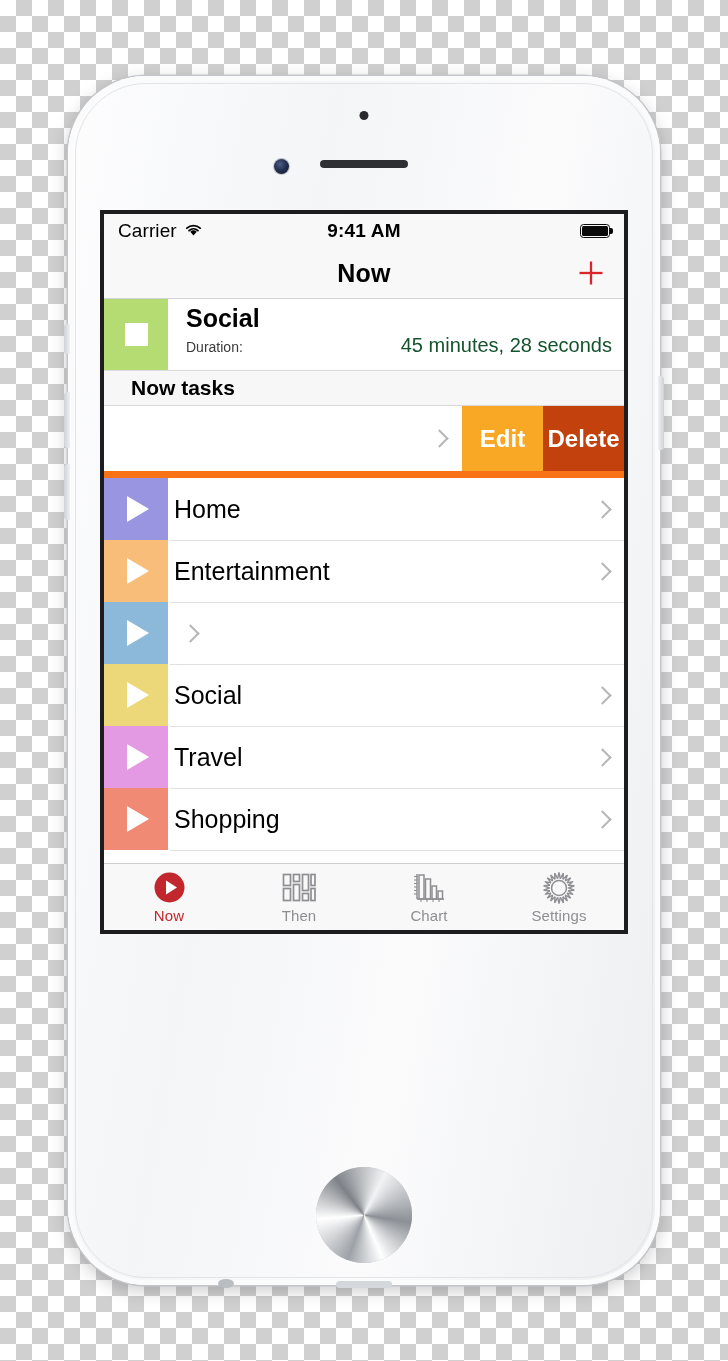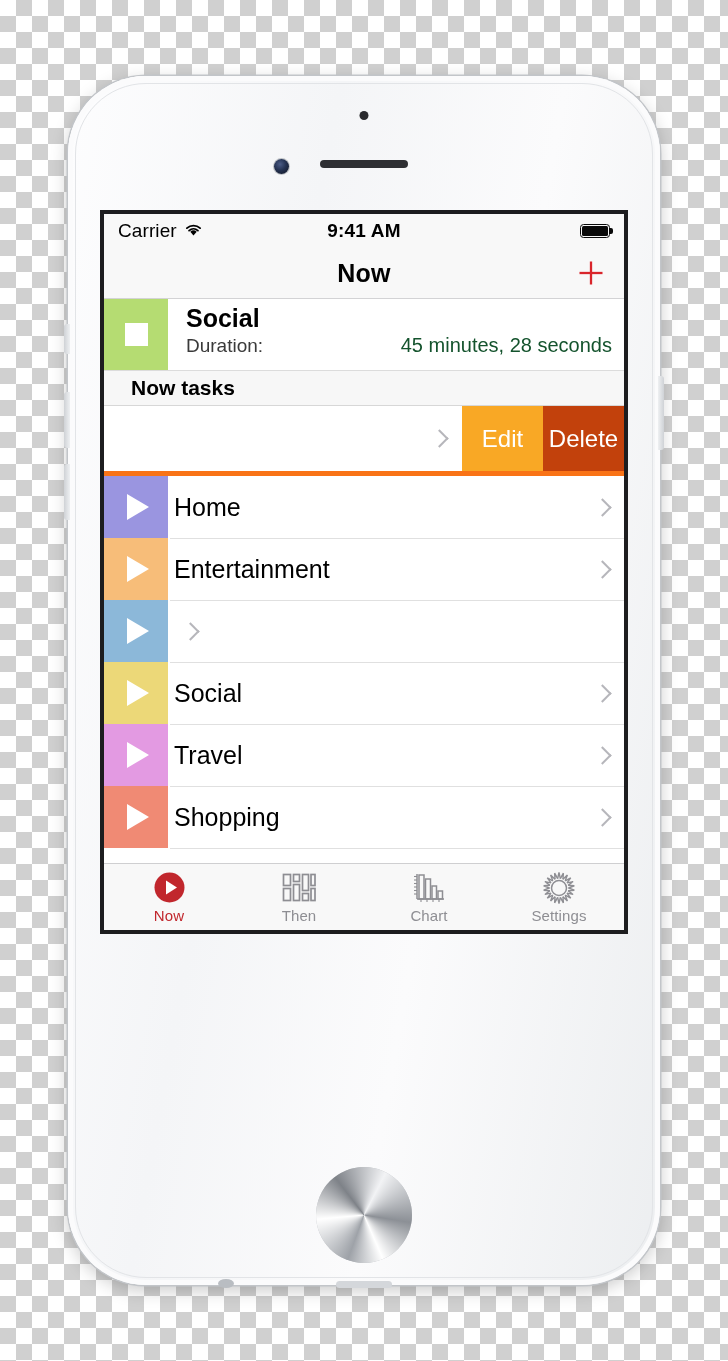--- a/index.html
+++ b/index.html
@@ -159,40 +159,41 @@
     border-bottom: 1px solid #dcdcdc;
   }
   .admin-tile {
     width: 64px; flex: 0 0 64px;
     display: flex; align-items: center; justify-content: center;
   }
   .stop-square { width: 23px; height: 23px; background: #ffffff; }
   .admin-body { flex: 1; padding: 5px 12px 0 18px; min-width: 0; }
   .admin-name { font-size: 25px; font-weight: bold; color: #000; line-height: 1.16; }
   .admin-meta { display: flex; justify-content: space-between; align-items: baseline; margin-top: 1px; }
-  .admin-duration-label { font-size: 19px; color: #3a3a3a; }
+  .admin-duration-label { font-size: 14px; color: #3a3a3a; }
   .admin-duration-value { font-size: 20px; color: #14532d; }
 
   
   .section-header {
     flex: 0 0 34px;
     background: #f7f7f7;
     border-bottom: 1px solid #d7d7d7;
     display: flex; align-items: center;
     padding-left: 27px;
     font-size: 21px; font-weight: bold; color: #000;
   }
 
   
   .swiped-row {
     flex: 0 0 65px;
     display: flex;
     background: #ffffff;
-    border-bottom: 5px solid #f97316;
+    border-bottom: 7px solid #f97316;
     position: relative;
+    font-weight: bold;
   }
   .swiped-content { flex: 1; display: flex; align-items: center; justify-content: flex-end; padding-right: 16px; }
   .swipe-action {
     width: 81px; flex: 0 0 81px;
     display: flex; align-items: center; justify-content: center;
     color: #ffffff; font-size: 24px; cursor: pointer;
   }
 
   
   .list { flex: 1 1 auto; background: #ffffff; overflow: hidden; }

